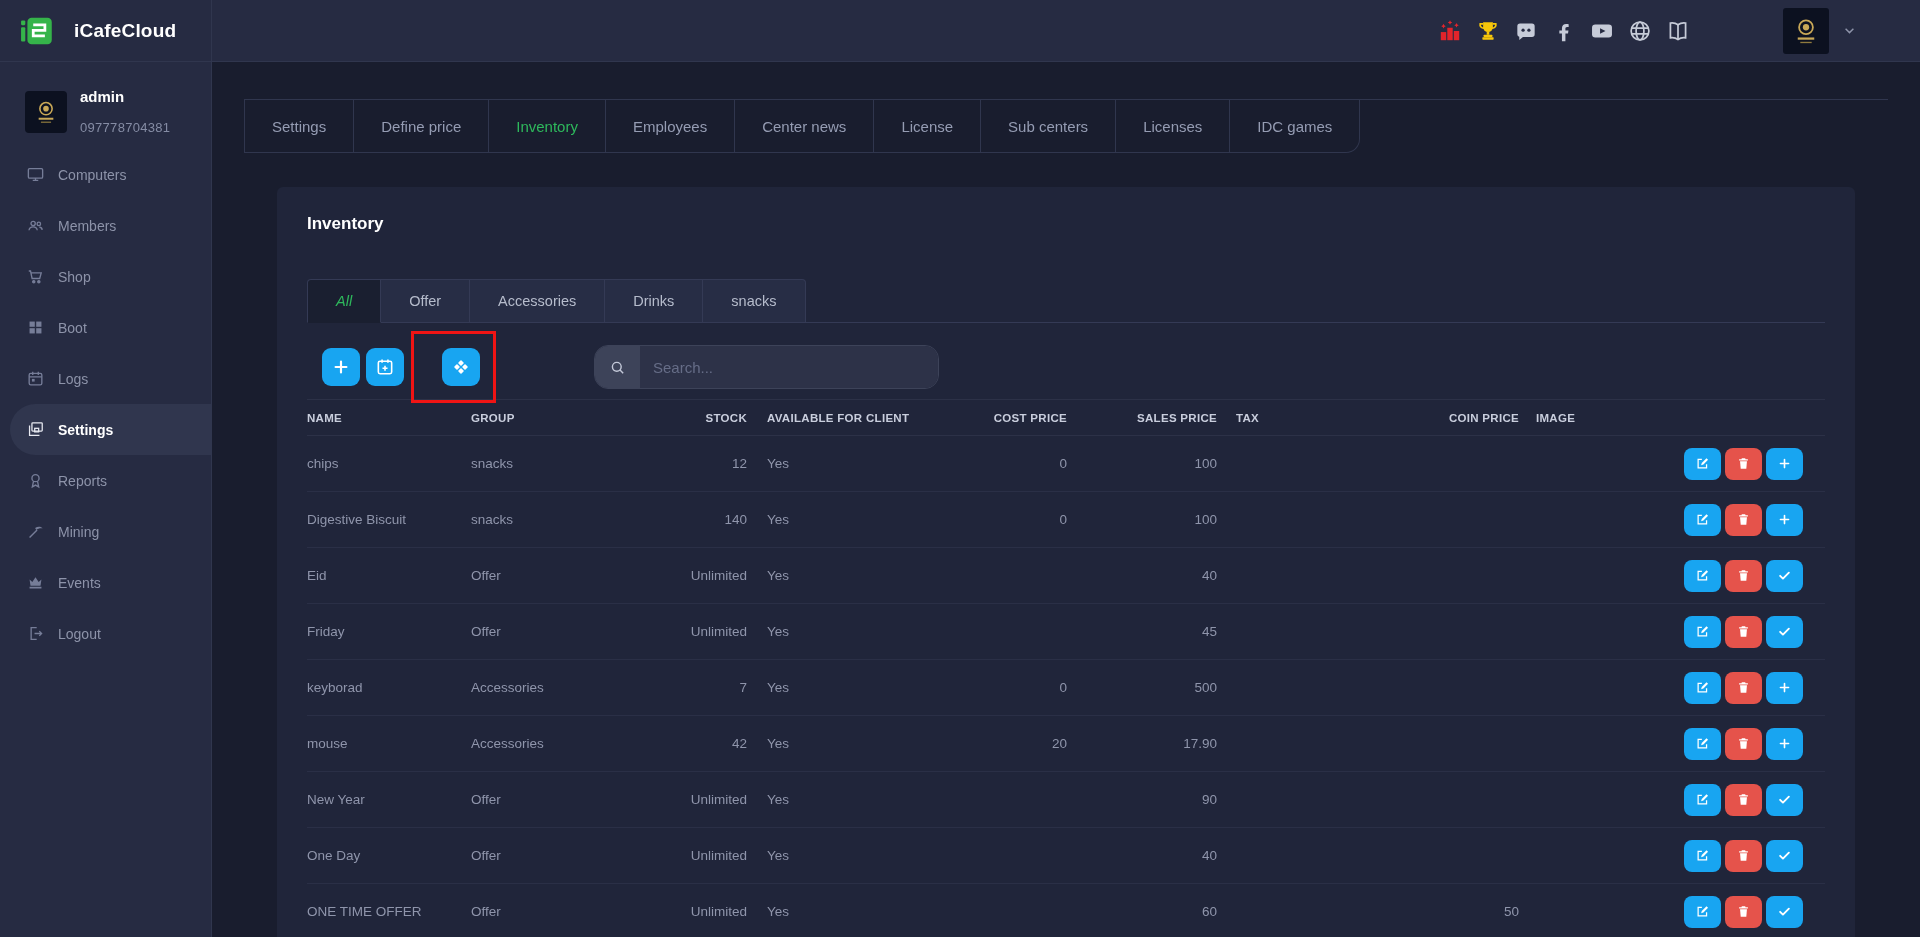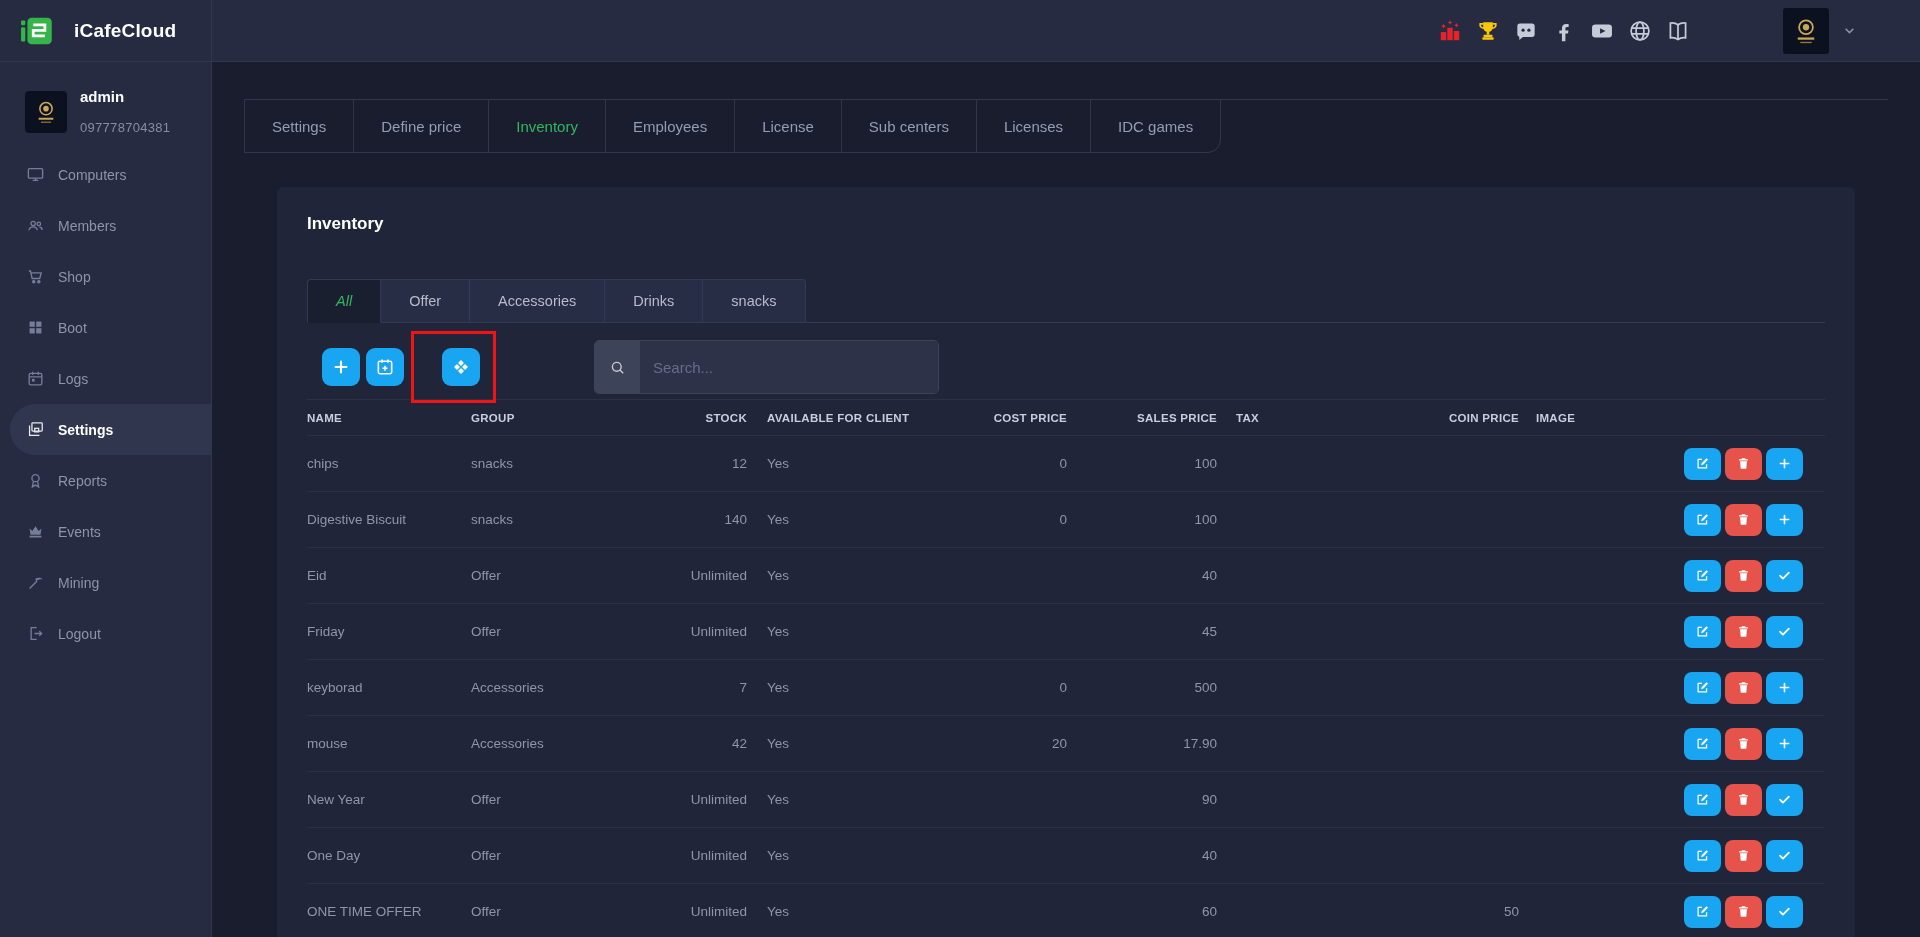--- a/index.html
+++ b/index.html
@@ -97,22 +97,22 @@
   .tbtn{
     width:38px; height:38px; border:none; border-radius:9px; flex:none;
     background:#18a5f1; color:#fff; cursor:pointer;
     display:flex; align-items:center; justify-content:center;
   }
   .tbtn svg{ width:20px; height:20px; }
   .tbtn + .tbtn{ margin-left:6px; }
   .toolbar .tbtn:first-child{ margin-left:15px; }
   .red-box{ border:3px solid #f01414; padding:14px 13px; margin-left:7px; display:flex; flex:none; }
   .search{
-    margin-left:98px; width:345px; height:54px; display:flex;
-    border:1px solid #3d4359; border-radius:5px; overflow:hidden;
+    margin-left:98px; width:345px; height:44px; display:flex;
+    border:1px solid #3d4359; border-radius:14px; overflow:hidden;
   }
   .search-icon-box{
     width:45px; background:#3d4359; color:#c3c8d8; flex:none;
     display:flex; align-items:center; justify-content:center;
   }
   .search-icon-box svg{ width:17px; height:17px; }
   .search input{
     flex:1; border:none; outline:none; background:#2d3248;
     color:#cfd3e0; font-size:15px; padding:0 13px;
     font-family:"Liberation Sans", sans-serif;
@@ -312,53 +312,54 @@
         <span class="s-icon">
           <svg viewBox="0 0 24 24" fill="none" stroke="currentColor" stroke-width="1.7">
             <circle cx="12" cy="9" r="4.5"></circle>
             <path d="M9.5 12.8L8 20l4-2.2L16 20l-1.5-7.2"></path>
           </svg>
         </span>
         <span>Reports</span>
       </div>
       <div class="side-item">
         <span class="s-icon">
-          <svg viewBox="0 0 24 24" fill="currentColor">
-            <path d="M4.5 17.5h15v2h-15zM4.5 8.3l3.5 3L12 5.3l4 6 3.5-3-1.2 7.7H5.7z"></path>
-          </svg>
-        </span>
-        <span>Events</span>
-      </div>
-      <div class="side-item">
-        <span class="s-icon">
           <svg viewBox="0 0 24 24" fill="none" stroke="currentColor" stroke-width="1.8">
             <path d="M4.5 19.5L14 10"></path>
             <path d="M11.5 7.6c3.5-2.6 7.6-2.1 9.6.4-3-.5-6.1.2-8.1 2.1z" fill="currentColor" stroke="none"></path>
           </svg>
         </span>
         <span>Mining</span>
+      </div>
+      <div class="side-item">
+        <span class="s-icon">
+          <svg viewBox="0 0 24 24" fill="currentColor">
+            <path d="M4.5 17.5h15v2h-15zM4.5 8.3l3.5 3L12 5.3l4 6 3.5-3-1.2 7.7H5.7z"></path>
+          </svg>
+        </span>
+        <span>Events</span>
       </div>
       <div class="side-item">
         <span class="s-icon">
           <svg viewBox="0 0 24 24" fill="none" stroke="currentColor" stroke-width="1.7">
             <path d="M13.5 4.5h-7v15h7"></path>
             <path d="M10.8 12h8.7M16.8 9l2.9 3-2.9 3"></path>
           </svg>
         </span>
         <span>Logout</span>
       </div>
     </nav>
 </aside>
 
 <main class="main">
   <div class="tabbar" id="main-tabs">
       <div class="tab">Settings</div>
       <div class="tab">Define price</div>
       <div class="tab active" style="color: rgb(46, 184, 92);">Inventory</div>
       <div class="tab">Employees</div>
+      <div class="tab">Center news</div>
       <div class="tab">License</div>
       <div class="tab">Sub centers</div>
       <div class="tab">Licenses</div>
       <div class="tab">IDC games</div>
     </div>
 
   <section class="card">
     <h2 class="card-title">Inventory</h2>
 
     <div class="subtabs" id="sub-tabs">

